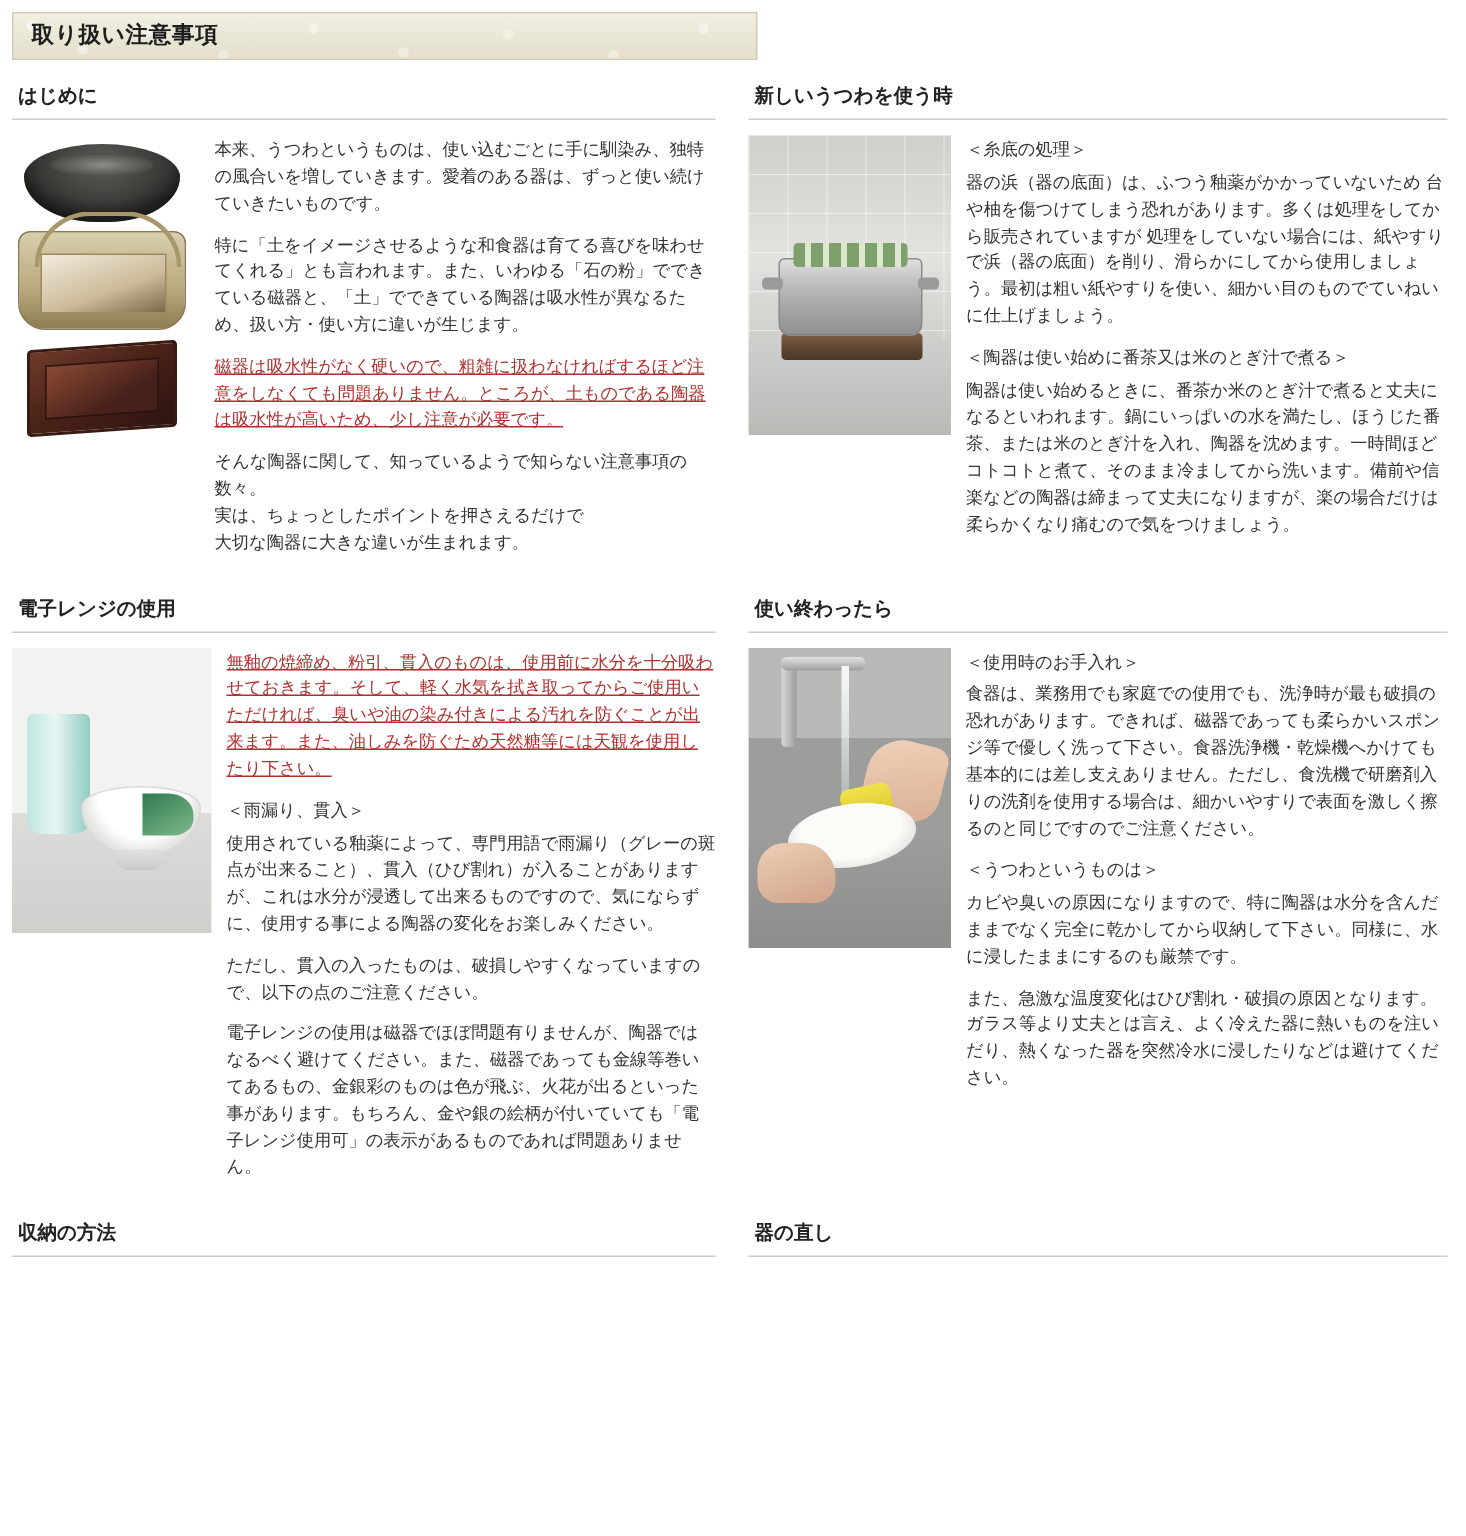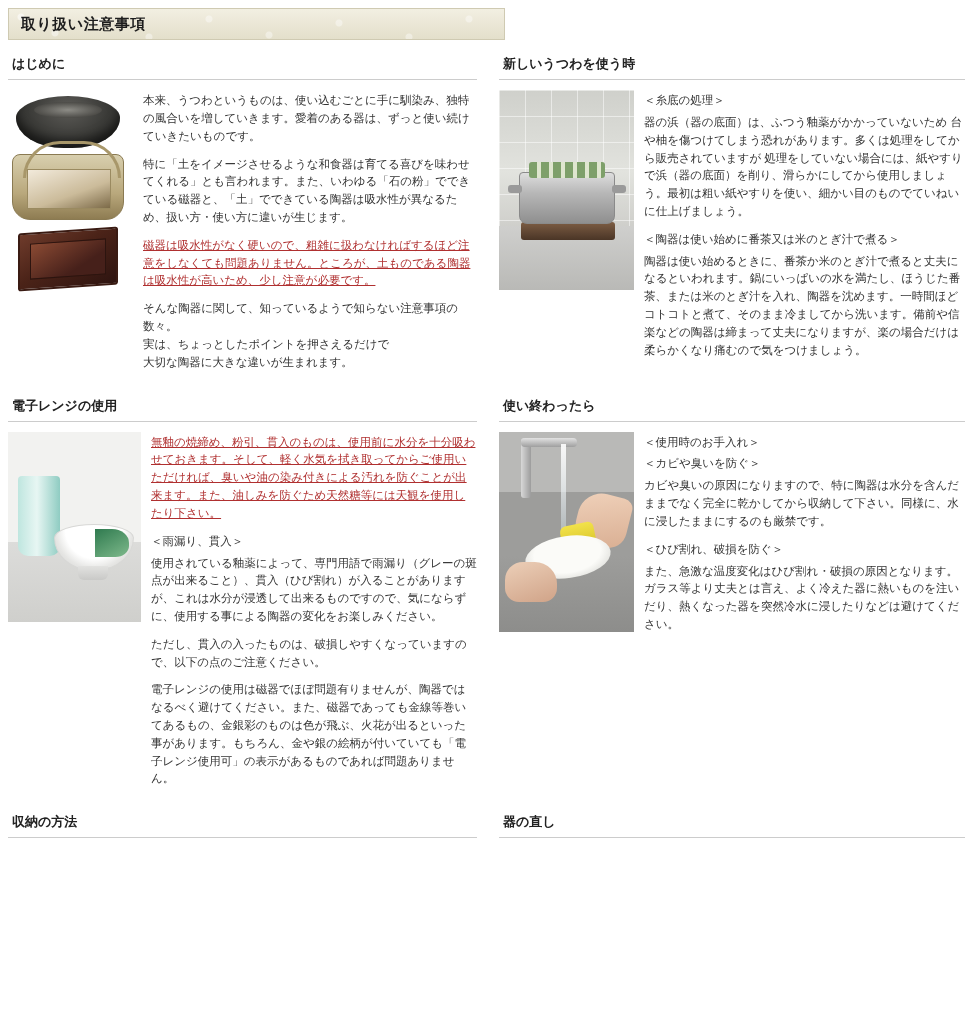--- a/index.html
+++ b/index.html
@@ -324,23 +324,23 @@
           <div class="sinkbg"></div>
           <div class="faucet"></div>
           <div class="water"></div>
           <div class="hand"></div>
           <div class="sponge"></div>
           <div class="plate"></div>
           <div class="hand2"></div>
         </div>
         <div class="txtcol">
           <p class="sub">＜使用時のお手入れ＞</p>
-          <p class="sub">＜カビや臭いを防ぐ＞</p>
+          <p>食器は、業務用でも家庭での使用でも、洗浄時が最も破損の恐れがあります。できれば、磁器であっても柔らかいスポンジ等で優しく洗って下さい。食器洗浄機・乾燥機へかけても基本的には差し支えありません。ただし、食洗機で研磨剤入りの洗剤を使用する場合は、細かいやすりで表面を激しく擦るのと同じですのでご注意ください。</p>
+          <p class="sub">＜うつわというものは＞</p>
           <p>カビや臭いの原因になりますので、特に陶器は水分を含んだままでなく完全に乾かしてから収納して下さい。同様に、水に浸したままにするのも厳禁です。</p>
-          <p class="sub">＜ひび割れ、破損を防ぐ＞</p>
           <p>また、急激な温度変化はひび割れ・破損の原因となります。ガラス等より丈夫とは言え、よく冷えた器に熱いものを注いだり、熱くなった器を突然冷水に浸したりなどは避けてください。</p>
         </div>
       </div>
     </div>
 
     <div class="section">
       <div class="sec-head">収納の方法</div>
 
     </div>
 

